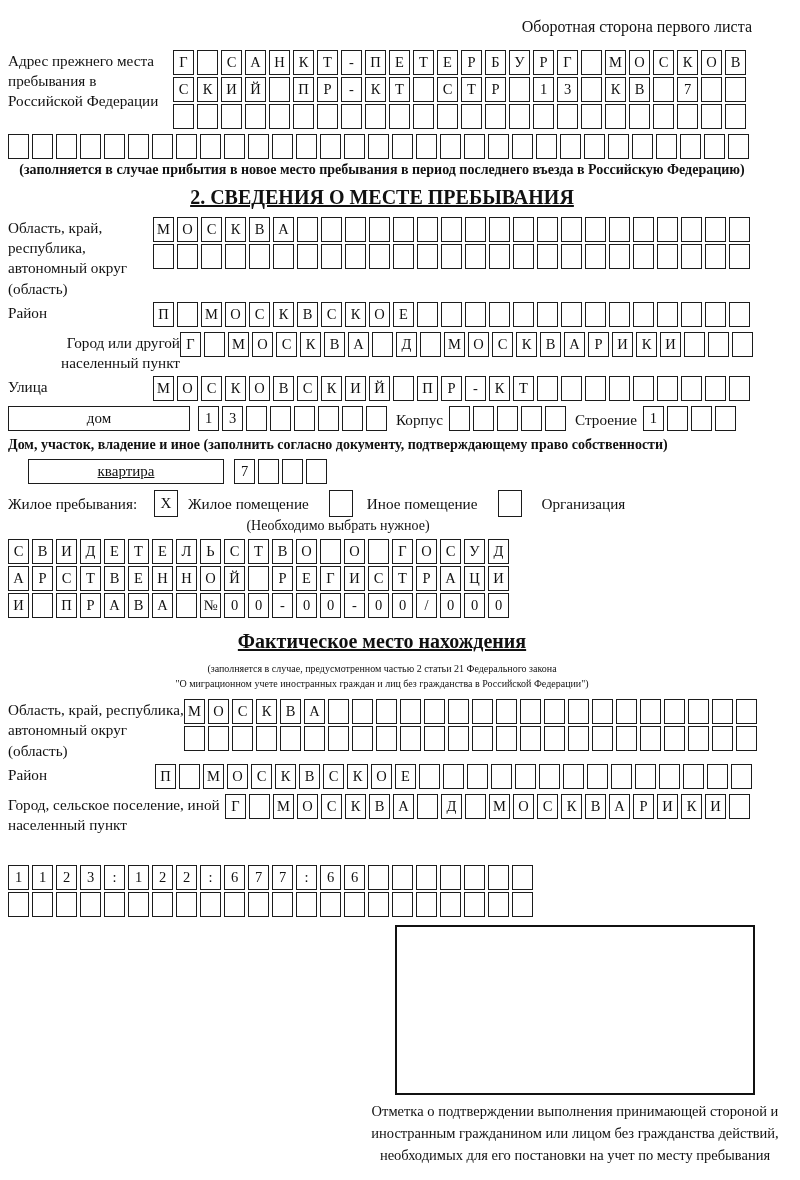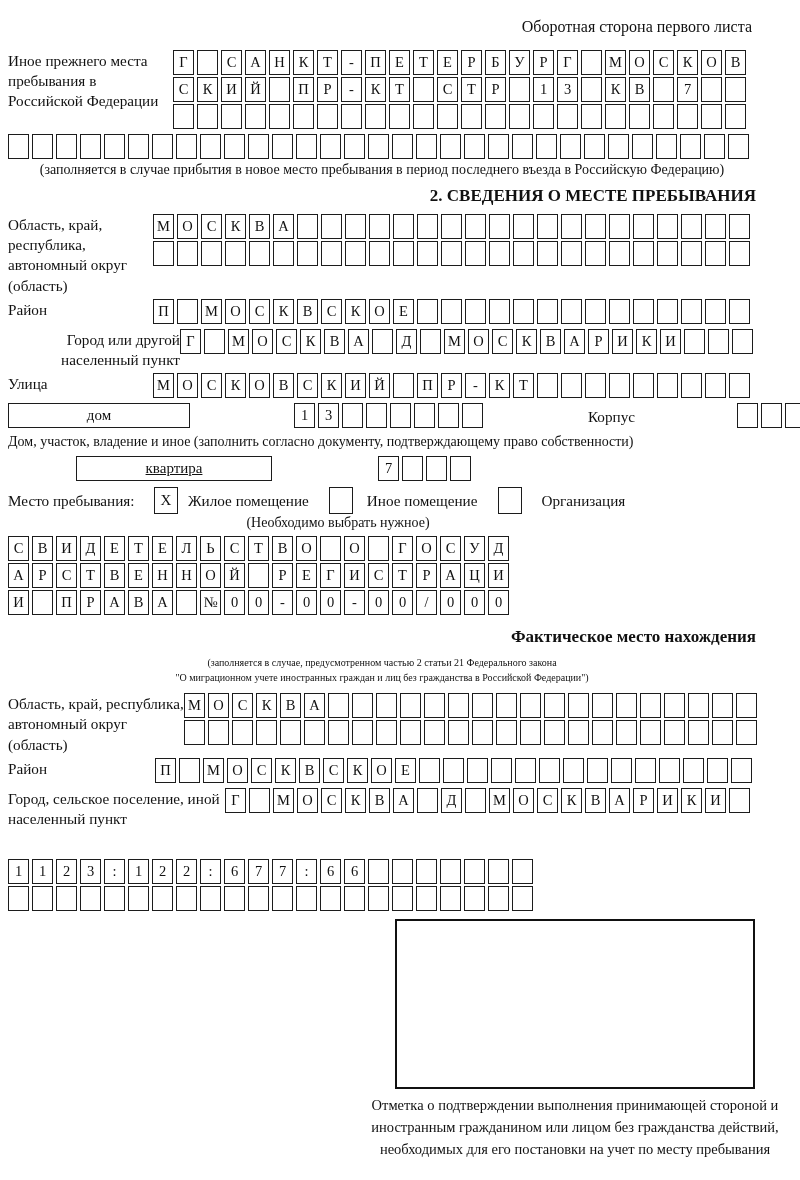--- a/index.html
+++ b/index.html
@@ -15,28 +15,28 @@
   .cell{
     box-sizing:border-box;width:21px;height:25px;margin-right:3px;
     border:1.6px solid #1c1c1c;display:inline-flex;align-items:center;justify-content:center;
     font-size:14.5px;flex-shrink:0;
   }
   .field{display:flex;margin-bottom:3px;}
   .flabel{font-size:15.2px;line-height:1.33;flex-shrink:0;padding-top:1px;}
   .cells-col{display:flex;flex-direction:column;}
   .w165{width:165px;} .w145{width:145px;} .w172{width:172px;text-align:right;} .w237{width:237px;}
   .w176{width:176px;} .w147{width:147px;} .w217{width:217px;}
-  .caption{text-align:center;font-size:14px;line-height:1.35;margin:1px 0 4px 0;}
-  .sec-title{text-align:right;font-weight:bold;font-size:17px;margin:6px 0 8px 0;}
+  .caption{text-align:center;font-size:14px;line-height:1.35;margin:1px 0 4px 0;font-weight:bold;}
+  .sec-title{text-align:center;font-weight:bold;font-size:20px;margin:6px 0 8px 0;text-decoration:underline;}
   .widebox{
     box-sizing:border-box;border:1.6px solid #1c1c1c;height:25px;
     display:flex;align-items:center;justify-content:center;font-size:15px;flex-shrink:0;
   }
   .inline-label{font-size:15.2px;align-self:center;flex-shrink:0;}
-  .hrow{display:flex;align-items:flex-start;margin-bottom:3px;gap:48px;}
+  .hrow{display:flex;align-items:flex-start;margin-bottom:3px;}
   .gap6{width:6px;flex-shrink:0;} .gap8{width:8px;flex-shrink:0;} .gap10{width:10px;flex-shrink:0;}
   .gap14{width:14px;flex-shrink:0;} .gap20{width:20px;flex-shrink:0;}
   .checkbox{
     box-sizing:border-box;width:24px;height:27px;border:1.6px solid #1c1c1c;flex-shrink:0;
     display:inline-flex;align-items:center;justify-content:center;font-size:15px;
   }
   .stay-row{display:flex;align-items:center;margin:4px 0 1px 0;}
   .stay-caption{width:660px;text-align:center;font-size:14px;margin-bottom:5px;}
   .two-line-caption{text-align:center;font-size:10px;line-height:1.5;margin:2px 0 8px 0;}
   .stamp-box{
@@ -50,21 +50,21 @@
   .mt26{margin-top:27px;}
 </style>
 </head>
 <body>
 
 <div class="page">
 
   <div class="header-note">Оборотная сторона первого листа</div>
 
   <div class="field">
-    <div class="flabel w165">Иное прежнего места пребывания в Российской Федерации</div>
+    <div class="flabel w165">Адрес прежнего места пребывания в Российской Федерации</div>
     <div class="cells-col">
       <div class="cellrow">
           <span class="cell">Г</span>
           <span class="cell"></span>
           <span class="cell">С</span>
           <span class="cell">А</span>
           <span class="cell">Н</span>
           <span class="cell">К</span>
           <span class="cell">Т</span>
           <span class="cell">-</span>
@@ -369,21 +369,21 @@
     <div class="gap10"></div>
     <div class="cellrow">
         <span class="cell">7</span>
         <span class="cell"></span>
         <span class="cell"></span>
         <span class="cell"></span>
       </div>
   </div>
 
   <div class="stay-row">
-    <div class="inline-label" style="width:146px;">Место пребывания:</div>
+    <div class="inline-label" style="width:146px;">Жилое пребывания:</div>
     <span class="checkbox">X</span>
     <div class="gap10"></div>
     <div class="inline-label">Жилое помещение</div>
     <div class="gap20"></div>
     <span class="checkbox"></span>
     <div class="gap14"></div>
     <div class="inline-label">Иное помещение</div>
     <div class="gap20"></div>
     <span class="checkbox"></span>
     <div class="gap20"></div>

